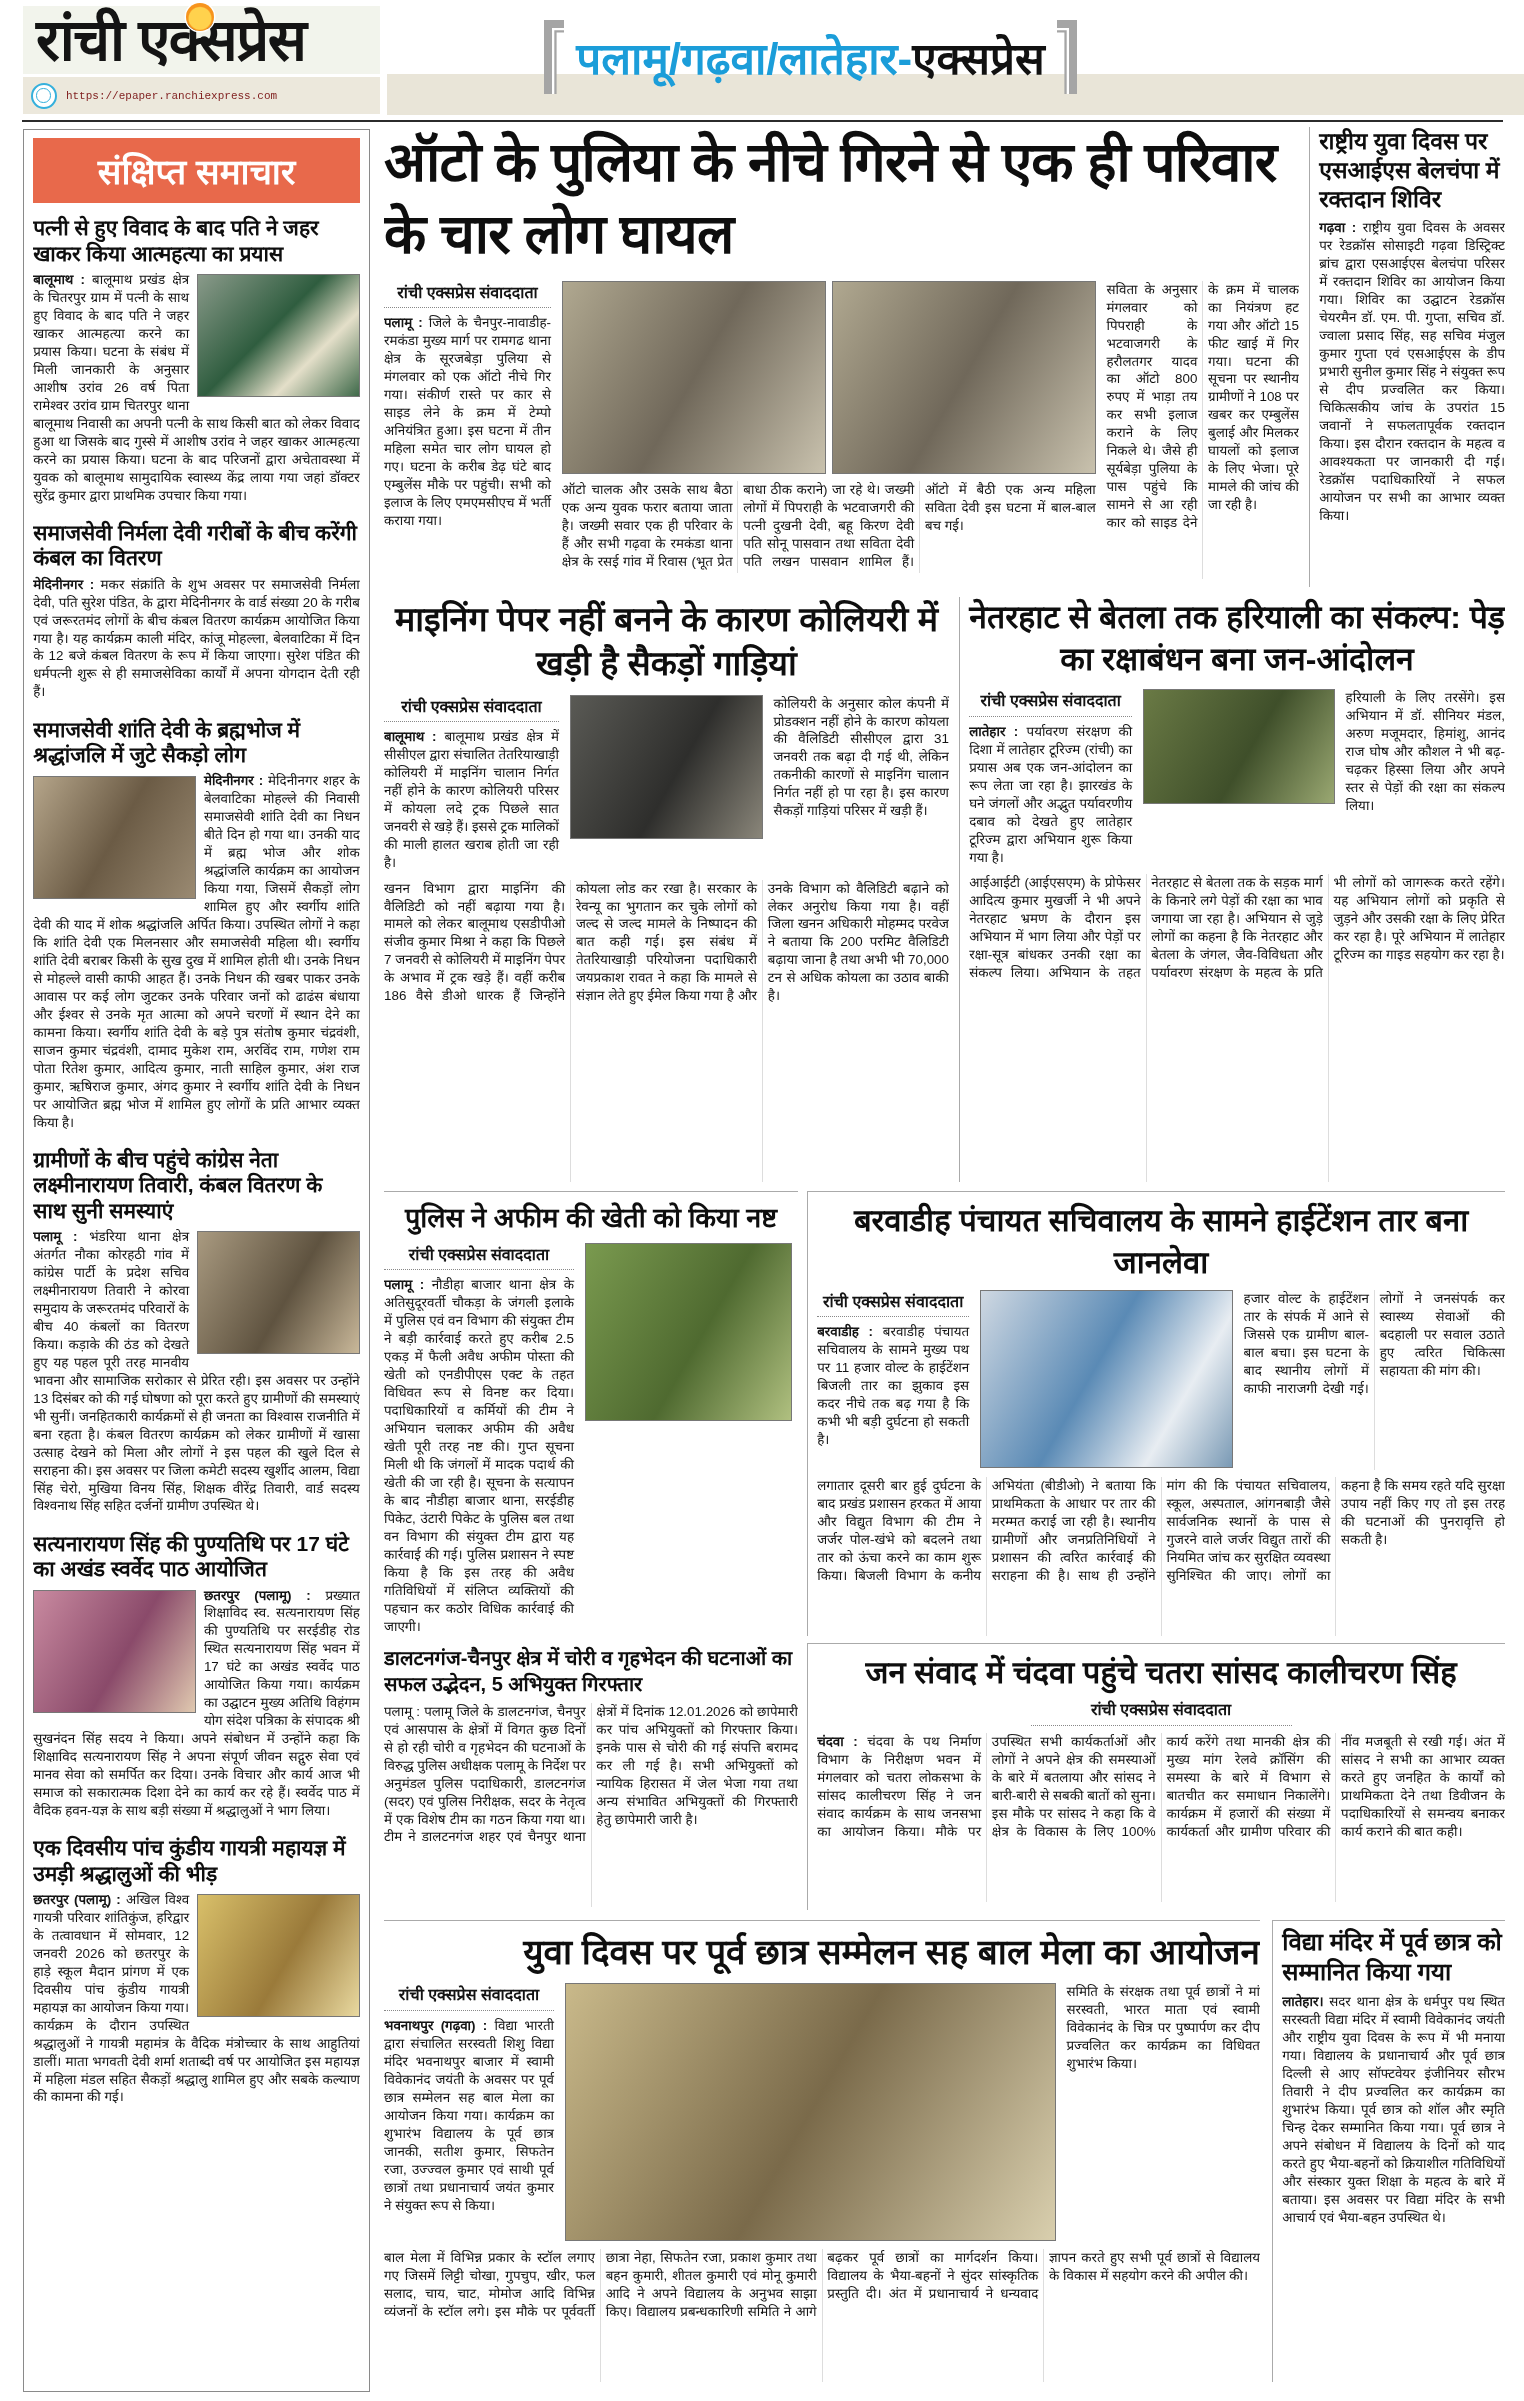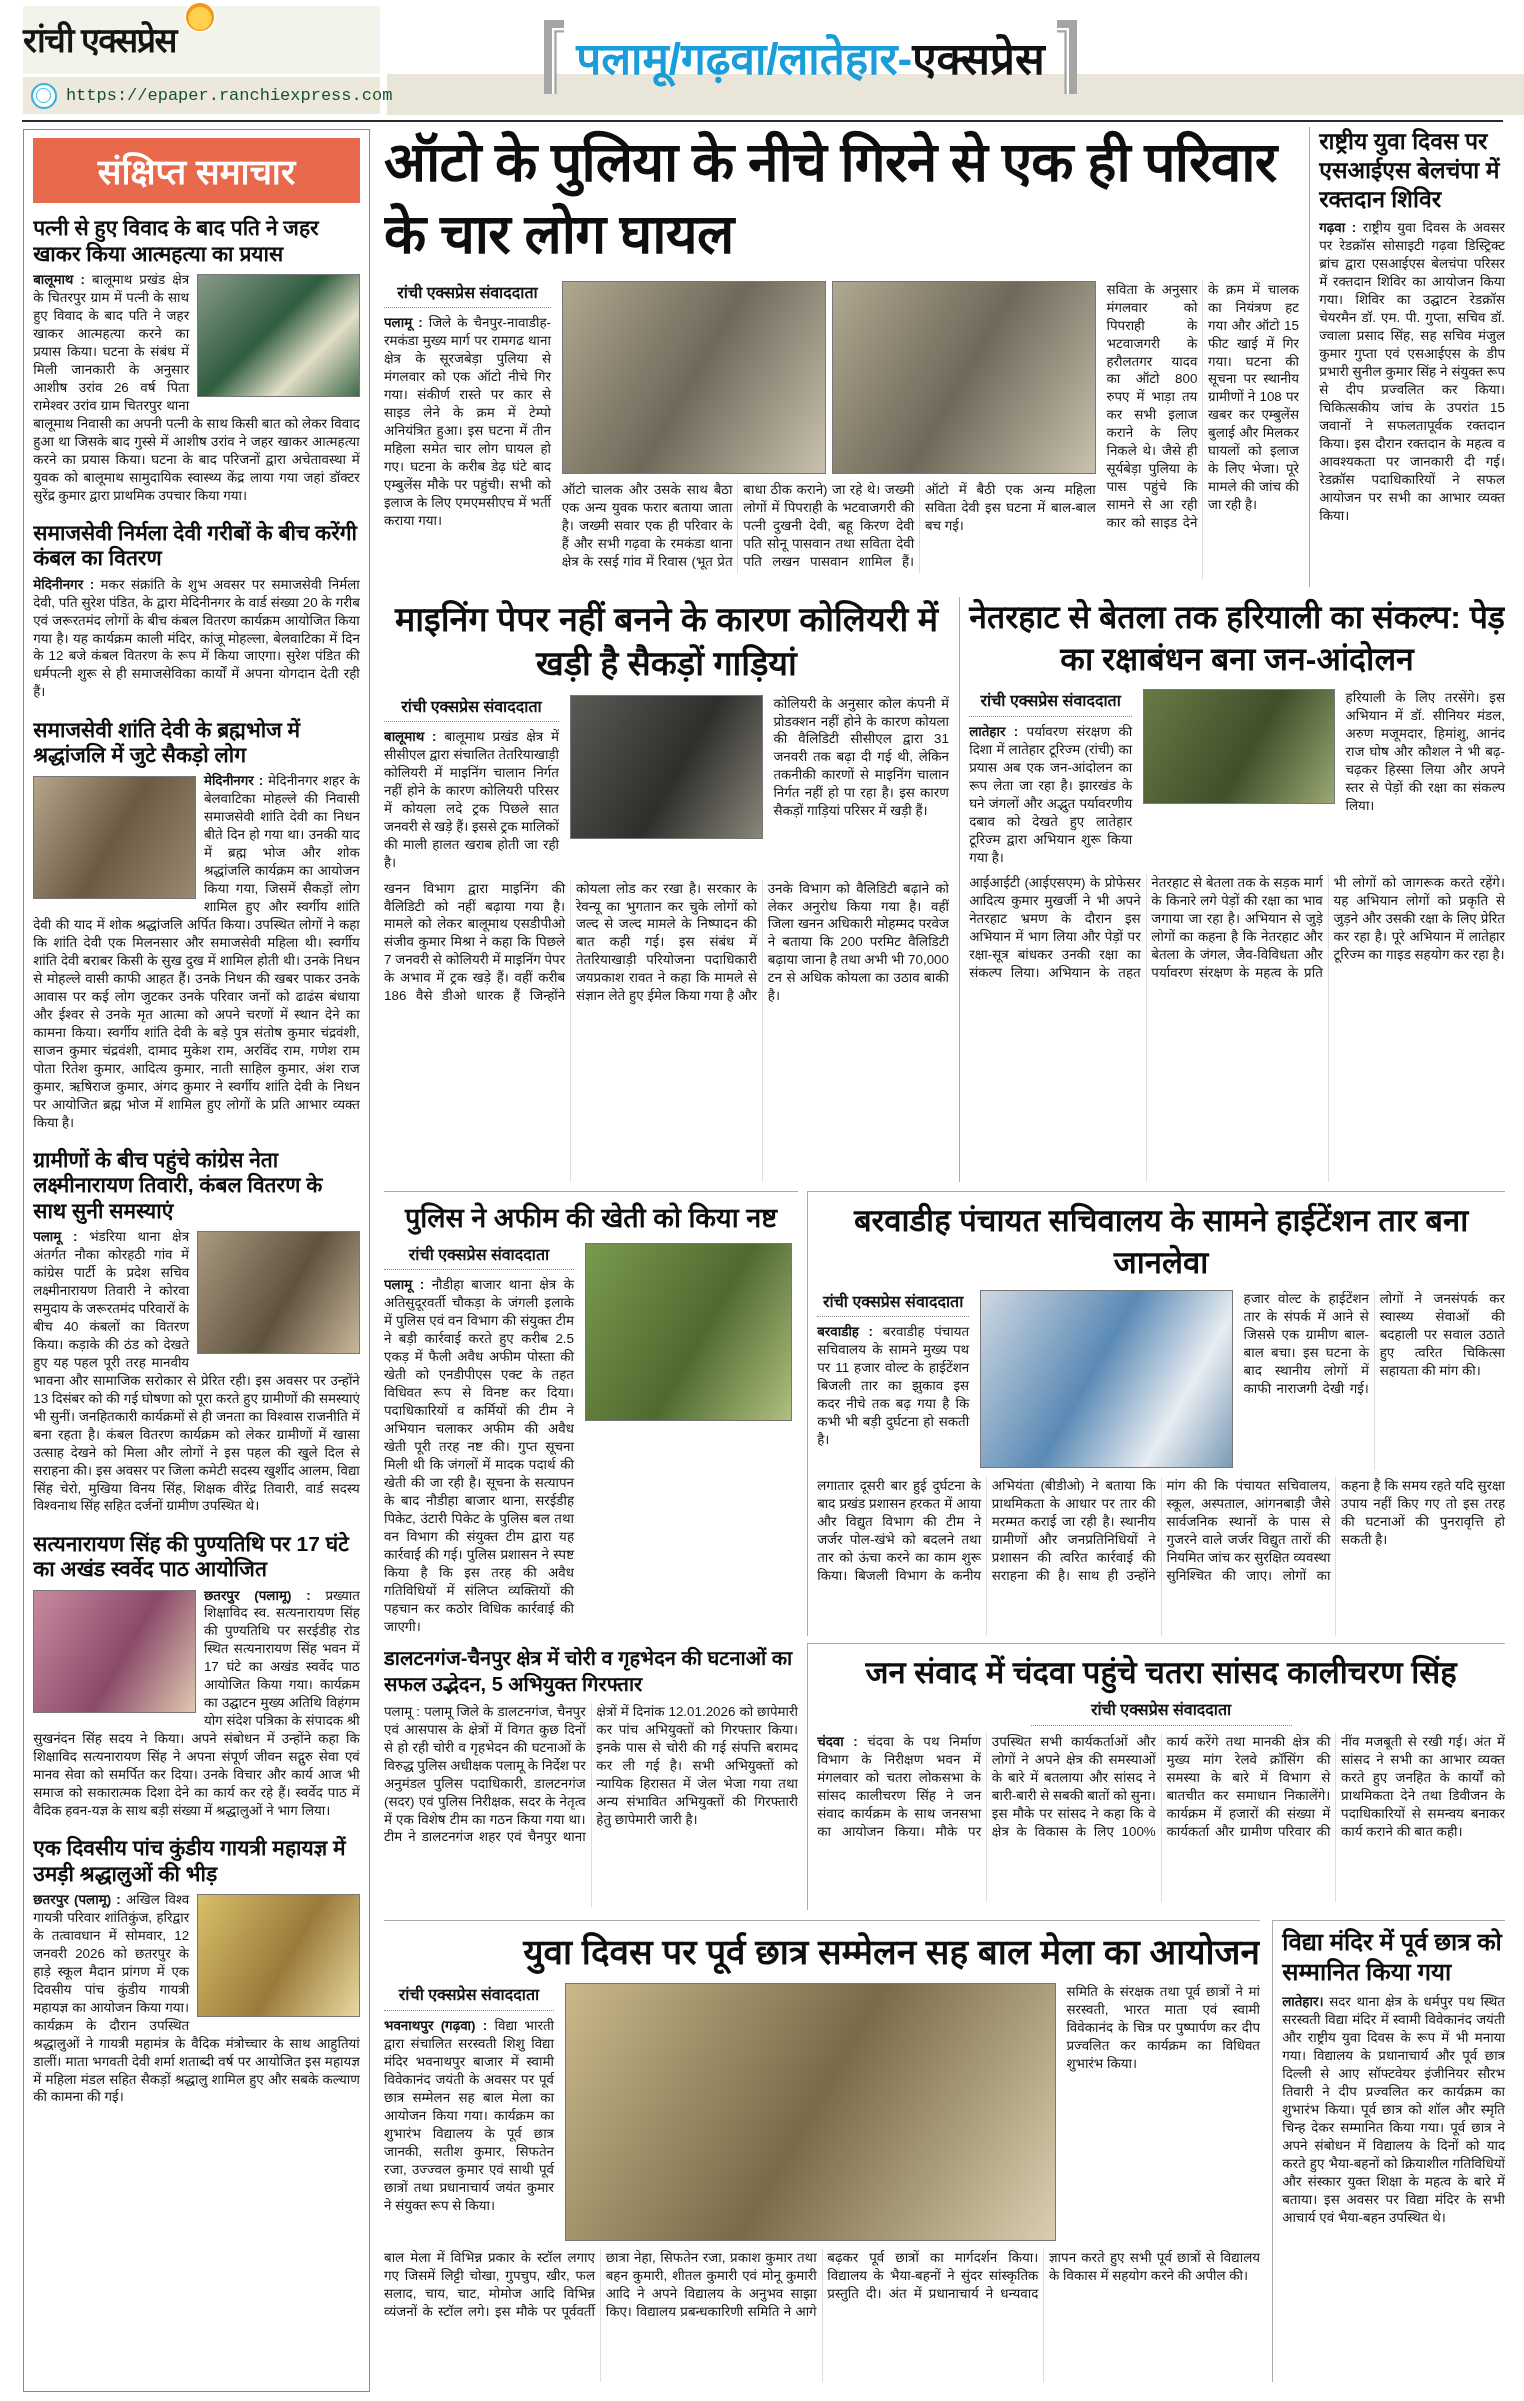--- a/index.html
+++ b/index.html
@@ -2,28 +2,28 @@
 <html lang="hi" style="font-size:12.3px"><head>
 <meta charset="utf-8">
 <style>
   * { box-sizing: border-box; margin: 0; padding: 0; }
   body { background:#cfcfcf; font-family:"Liberation Sans","DejaVu Sans",sans-serif; }
   .page { position:relative; width:1524px; height:2401px; background:#ffffff; color:#141414; overflow:hidden; margin:0 auto; }
 
   
   .hdr-band { position:absolute; left:387px; right:0; top:74px; height:41px; background:#e9e5d8; }
   .logo-area { position:absolute; left:23px; top:6.1px; width:357px; height:68px; background:#f2f4ec; }
-  .logo-title { font-size:34px; font-weight:800; letter-spacing:-1.5px; line-height:68px; padding-left:0; white-space:nowrap; }
+  .logo-title { font-size:58px; font-weight:800; letter-spacing:-1.5px; line-height:68px; padding-left:13px; white-space:nowrap; }
   .sun { position:absolute; left:163px; top:-3.1px; width:28px; height:28px; border-radius:50%;
          background:radial-gradient(circle at 50% 55%, #ffd24d 0 52%, #f7941d 58% 100%);
          box-shadow:0 0 0 1.5px #fff, 0 -7.7px 0 -10.7px #f7941d; }
   .url-strip { position:absolute; left:23px; top:77px; width:357px; height:37px; background:#ece8dc; display:flex; align-items:center; gap:9.2px; padding-left:7.7px; }
   .touch-icon { width:26px; height:26px; border-radius:50%; border:2.3px solid #35b0dc; position:relative; background:#fff; flex:0 0 auto; }
   .touch-icon::after { content:""; position:absolute; inset:3.8px; border:1.5px solid #35b0dc; border-radius:50%; }
-  .url-text { font-family:"Liberation Mono","DejaVu Sans Mono",monospace; font-size:17px; color:#14532d; }
+  .url-text { font-family:"Liberation Mono","DejaVu Sans Mono",monospace; font-size:11px; color:#7f1d1d; }
   .masthead { position:absolute; left:546px; top:14px; width:529px; height:86px; display:flex; align-items:center; justify-content:center; gap:12.3px; }
   .bracket { width:20px; height:74px; flex:0 0 auto; }
   .bracket.l { border-left:8.4px solid #a5a5a5; border-top:8.4px solid #a5a5a5; box-shadow:inset 2.3px 2.3px 0 #fff, inset 4.6px 4.6px 0 #a5a5a5; }
   .bracket.r { border-right:8.4px solid #a5a5a5; border-top:8.4px solid #a5a5a5; box-shadow:inset -2.3px 2.3px 0 #fff, inset -4.6px 4.6px 0 #a5a5a5; }
   .mast-text { font-size:44px; font-weight:800; white-space:nowrap; }
   .mast-region { color:#1b9dd9; }
   .mast-suffix { color:#111; }
   .date-block { position:absolute; right:18.4px; top:12.3px; width:330px; height:101px; }
   .date-bg { position:absolute; inset:0; background:#e9e5d8; clip-path:polygon(16% 0, 100% 0, 100% 100%, 0 100%); }
   .date-inner { position:absolute; inset:0; display:flex; align-items:center; justify-content:flex-end; padding-right:7.7px; }

